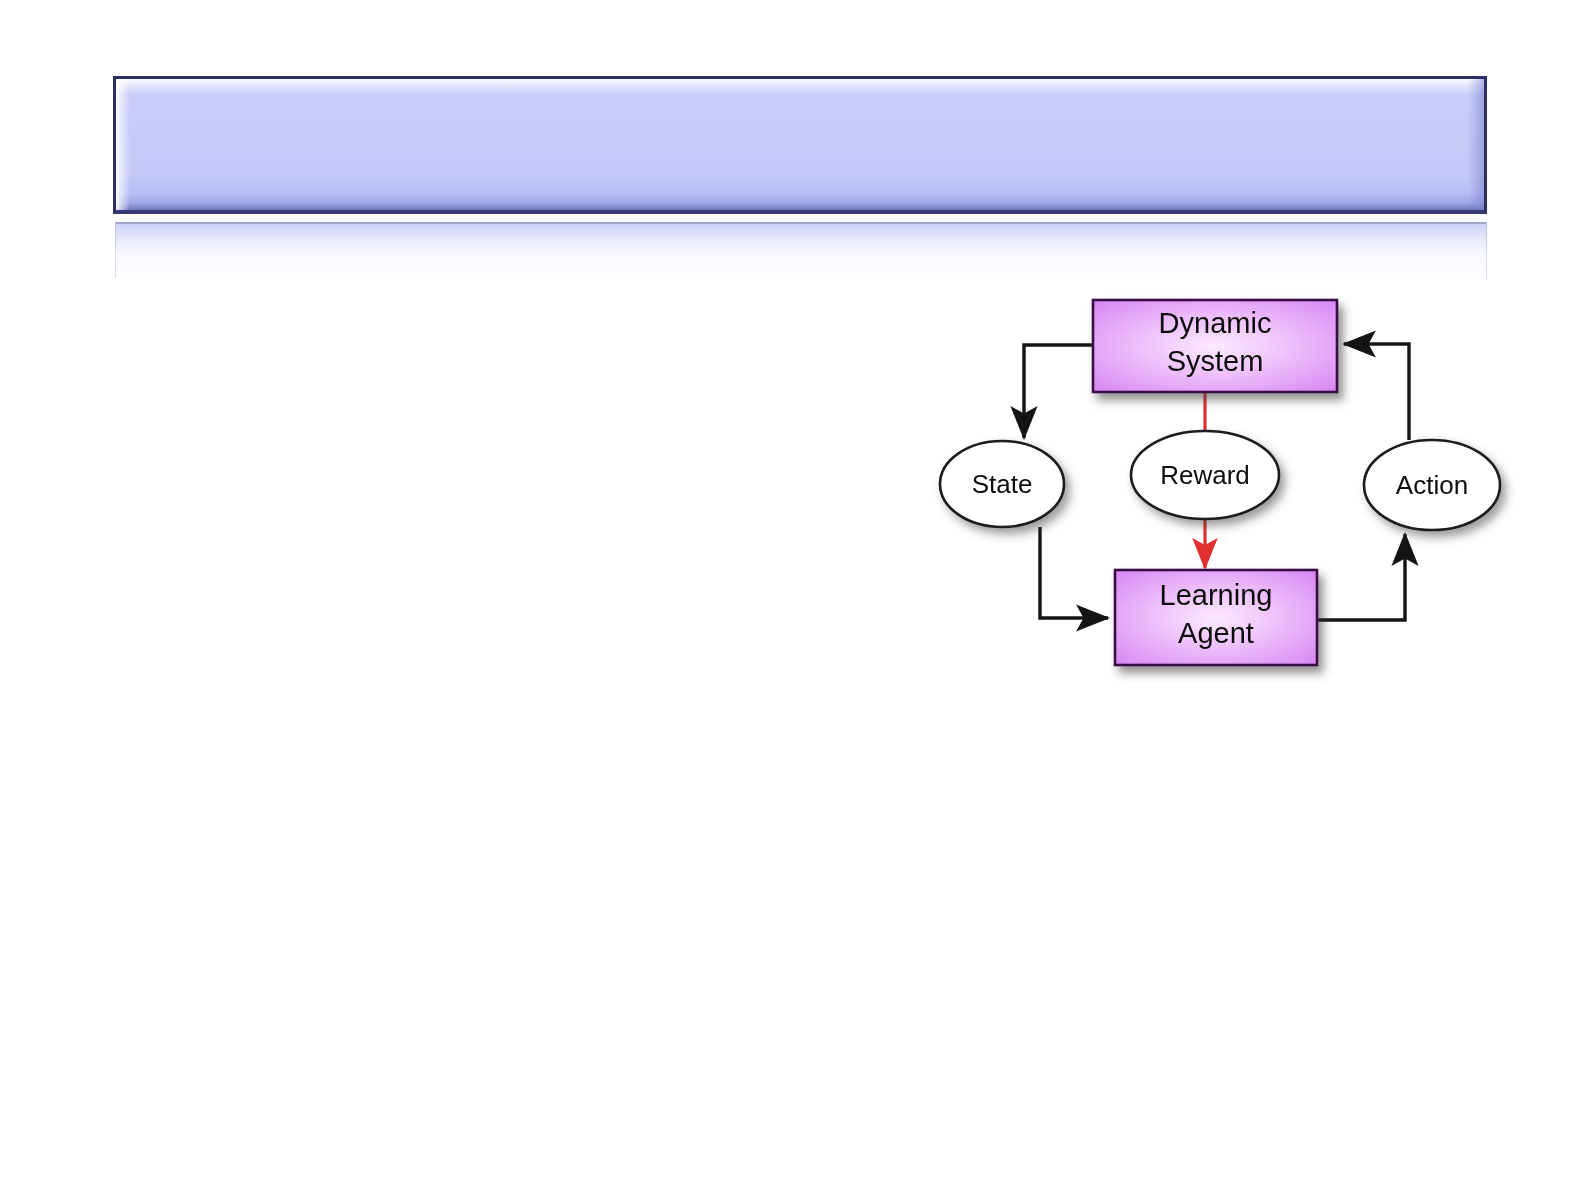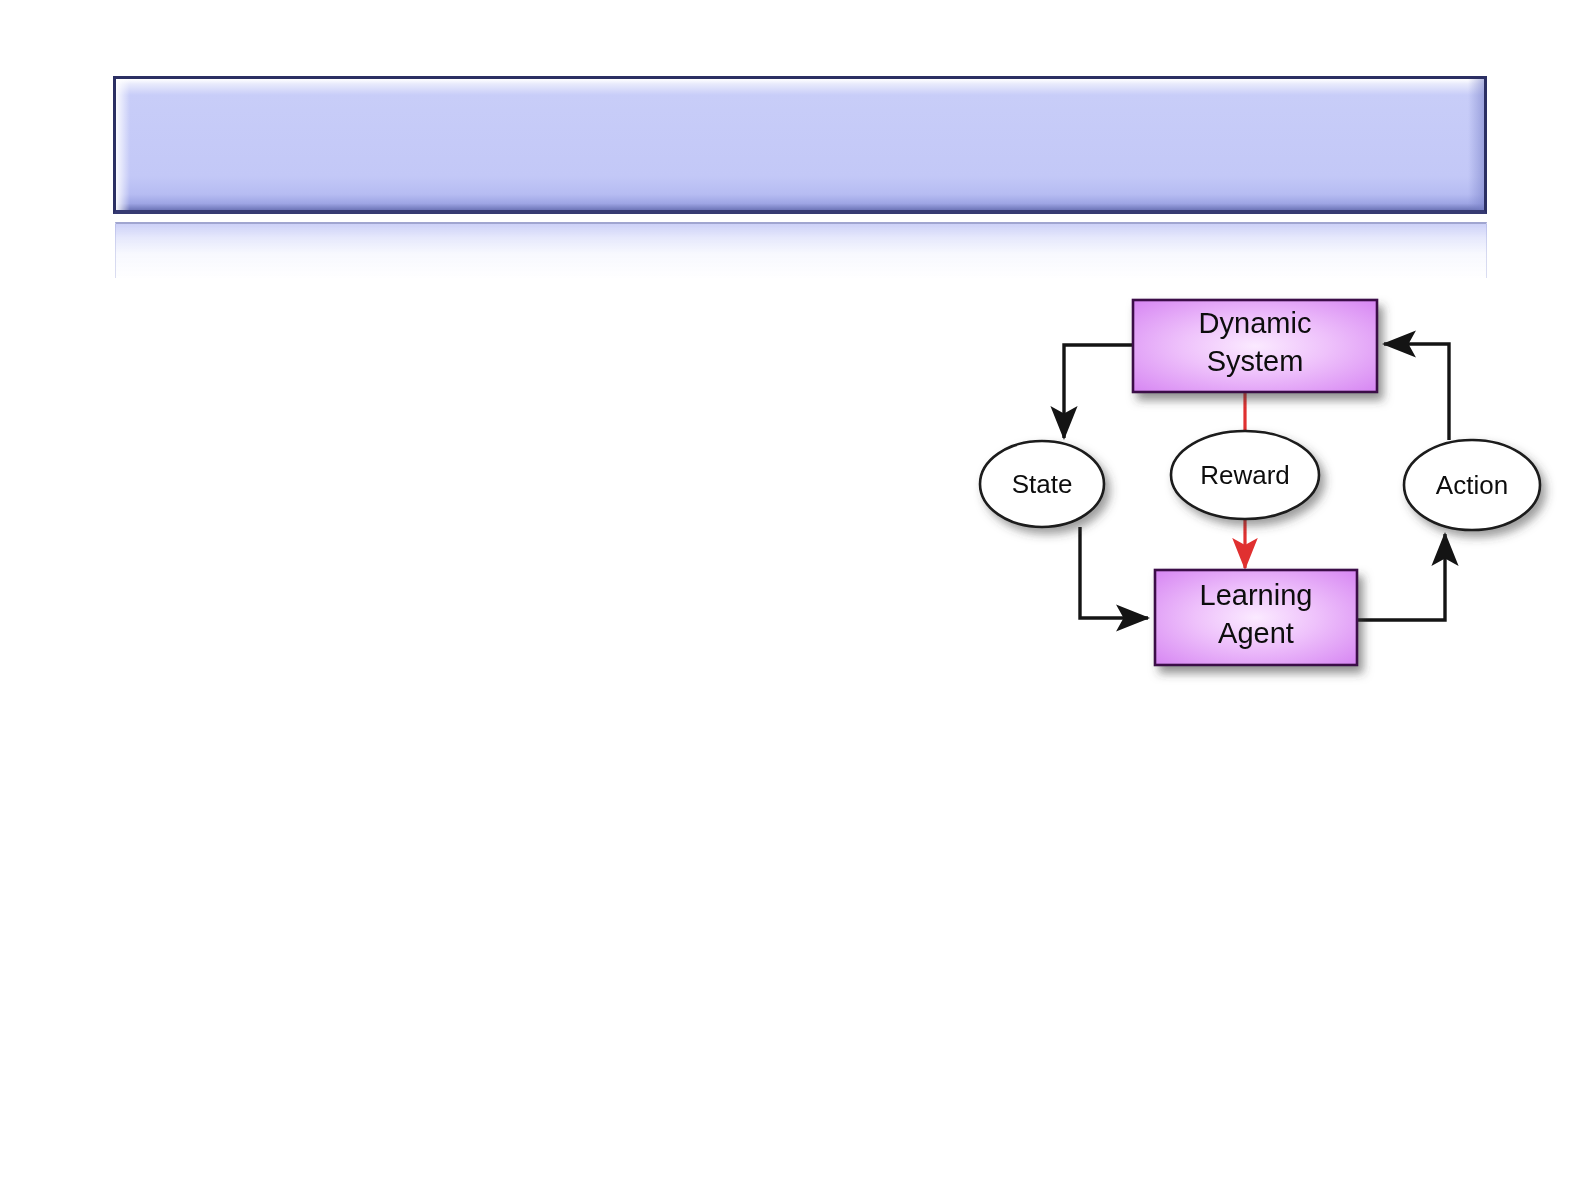--- a/index.html
+++ b/index.html
@@ -91,21 +91,21 @@
         rgba(196,201,246,0.85) 0px,
         rgba(214,218,250,0.60) 14px,
         rgba(232,235,253,0.33) 30px,
         rgba(255,255,255,0) 56px);
     pointer-events: none;
   }
 
   
   #rl-diagram {
     position: absolute;
-    left: 952px;
+    left: 912px;
     top: 280px;
     width: 620px;
     height: 410px;
   }
   #rl-diagram svg { display: block; }
 
   .node-label {
     font-family: "Liberation Sans", sans-serif;
     font-size: 29px;
     fill: #0d0d0d;

